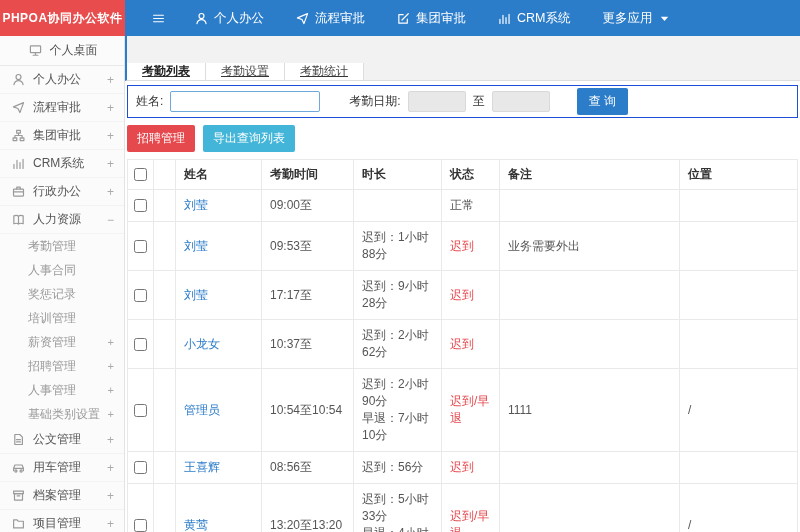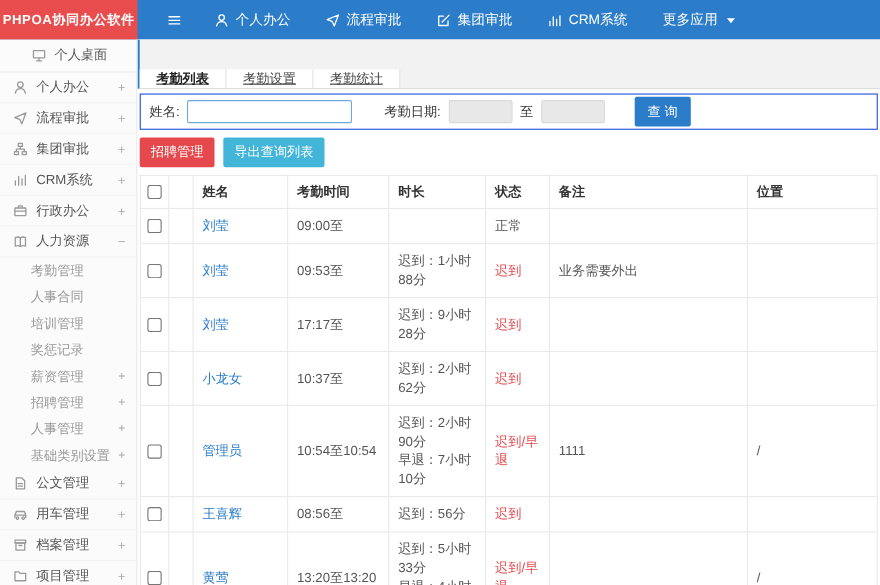--- a/index.html
+++ b/index.html
@@ -179,24 +179,24 @@
         <span>人力资源</span>
         <span class="toggle">−</span>
       </div>
       <div class="side-sub">
         <span>考勤管理</span>
       </div>
       <div class="side-sub">
         <span>人事合同</span>
       </div>
       <div class="side-sub">
+        <span>奖惩记录</span>
+      </div>
+      <div class="side-sub">
         <span>培训管理</span>
-      </div>
-      <div class="side-sub">
-        <span>奖惩记录</span>
       </div>
       <div class="side-sub">
         <span>薪资管理</span>
         <span class="toggle">+</span>
       </div>
       <div class="side-sub">
         <span>招聘管理</span>
         <span class="toggle">+</span>
       </div>
       <div class="side-sub">

